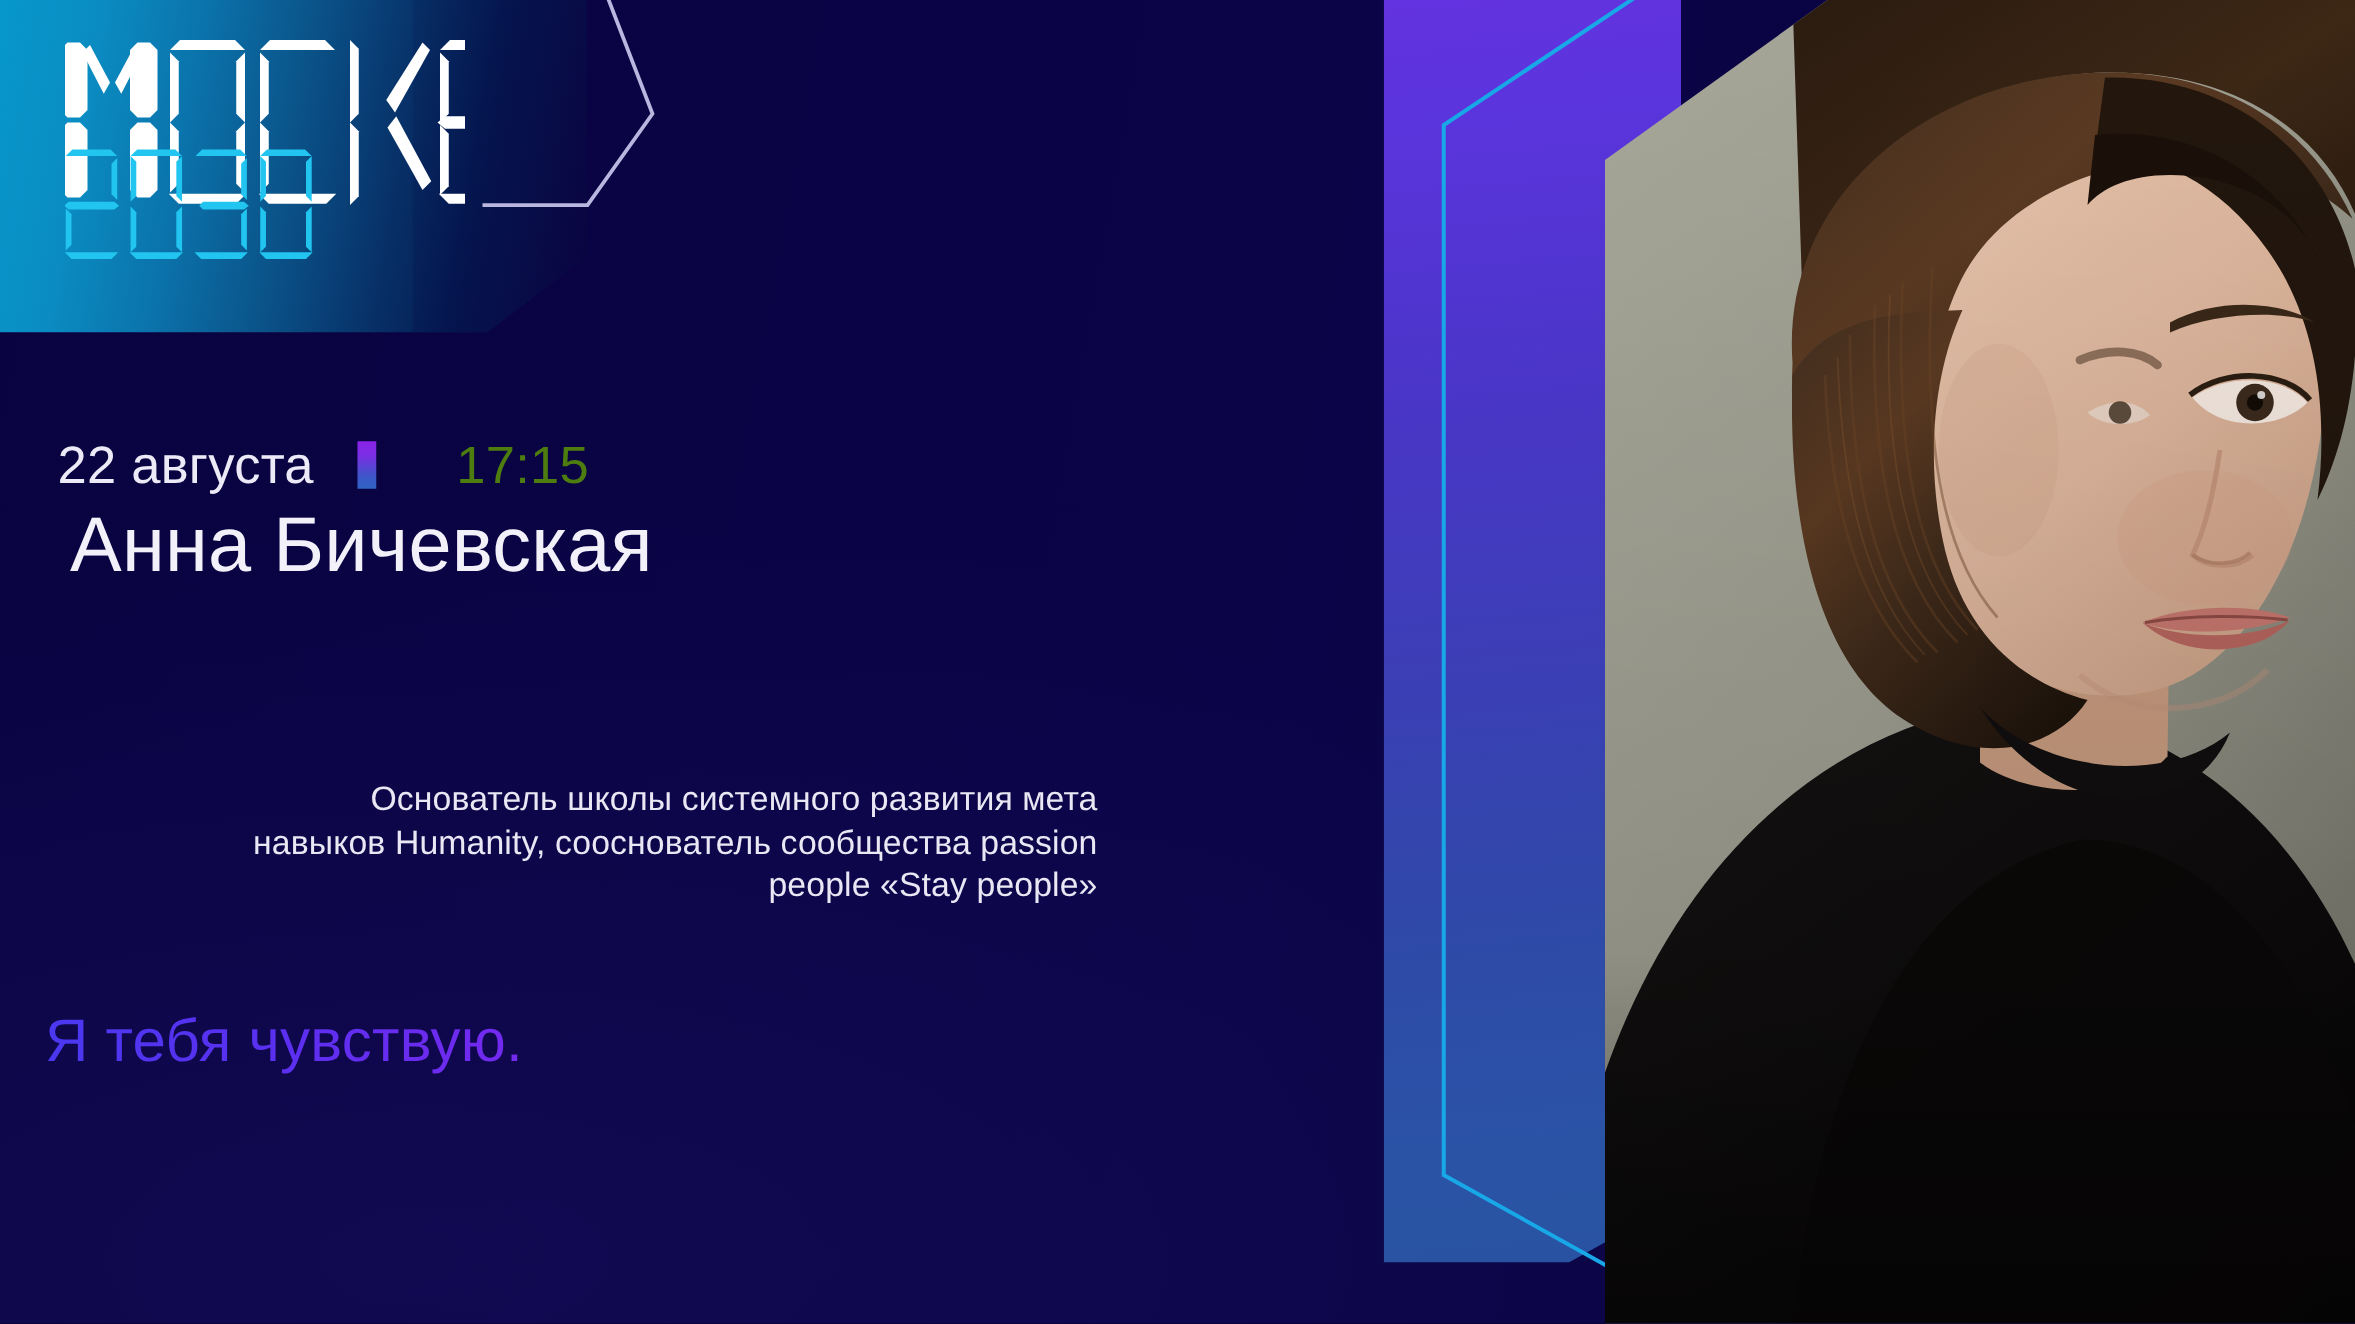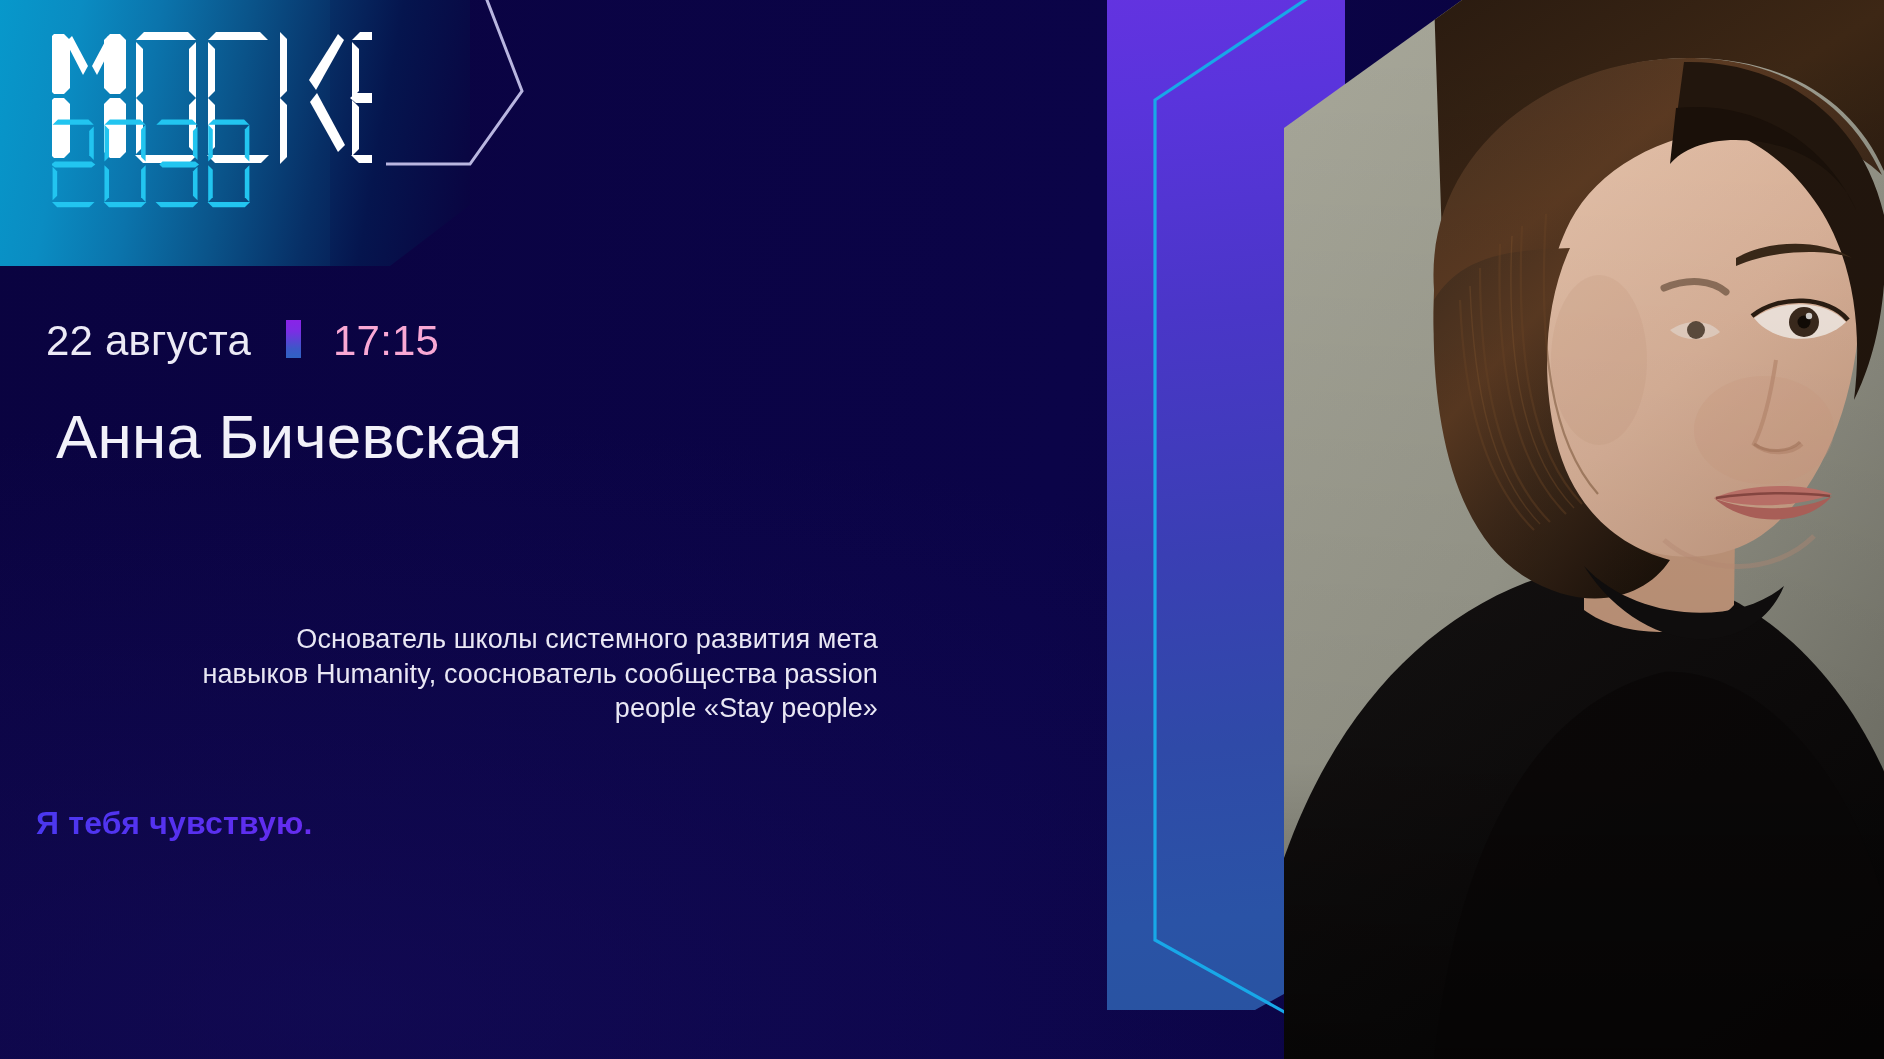--- a/index.html
+++ b/index.html
@@ -106,43 +106,45 @@
   
   .content {
     position: absolute;
     left: 0; top: 0;
     width: 1000px; height: 1059px;
     z-index: 9;
   }
 
   .datetime-row {
     position: absolute;
-    left: 46px; top: 320px;
+    left: 46px; top: 344px;
     display: flex;
+    align-items: center;
     height: 56px;
   }
   .date-text {
     font-size: 42px;
     font-weight: 400;
     color: #eceaf6;
     letter-spacing: 0.2px;
     line-height: 1;
   }
   .dt-sep {
     width: 15px;
     height: 38px;
     margin: 0 32px 0 35px;
     background: linear-gradient(180deg, #8a23e8 0%, #7a2ee4 30%, #3d57c8 75%, #2f63c4 100%);
   }
   .time-text {
     font-size: 42px;
     font-weight: 400;
-    color: #f9a8d4;
+    color: #4d7c0f;
     letter-spacing: 0.2px;
     line-height: 1;
+    margin-left: 32px;
   }
 
   .speaker-name {
     position: absolute;
     left: 40px; top: 404px;
     font-size: 62px;
     font-weight: 400;
     color: #f2f1f9;
     letter-spacing: 0.2px;
     line-height: 1.08;
@@ -159,22 +161,22 @@
     color: #e9e7f4;
     line-height: 1.28;
     letter-spacing: 0.1px;
     text-align: right;
   }
 
   .talk-title {
     position: absolute;
     left: 36px; top: 802px;
     width: 880px;
-    font-size: 32px;
-    font-weight: 700;
+    font-size: 48px;
+    font-weight: 400;
     line-height: 1.32;
     letter-spacing: 0.2px;
     background: linear-gradient(100deg,
       #4a38f0 0%,
       #5b2ff0 22%,
       #7a28ee 48%,
       #a41ff0 72%,
       #c41ef2 100%);
     -webkit-background-clip: text;
     background-clip: text;

